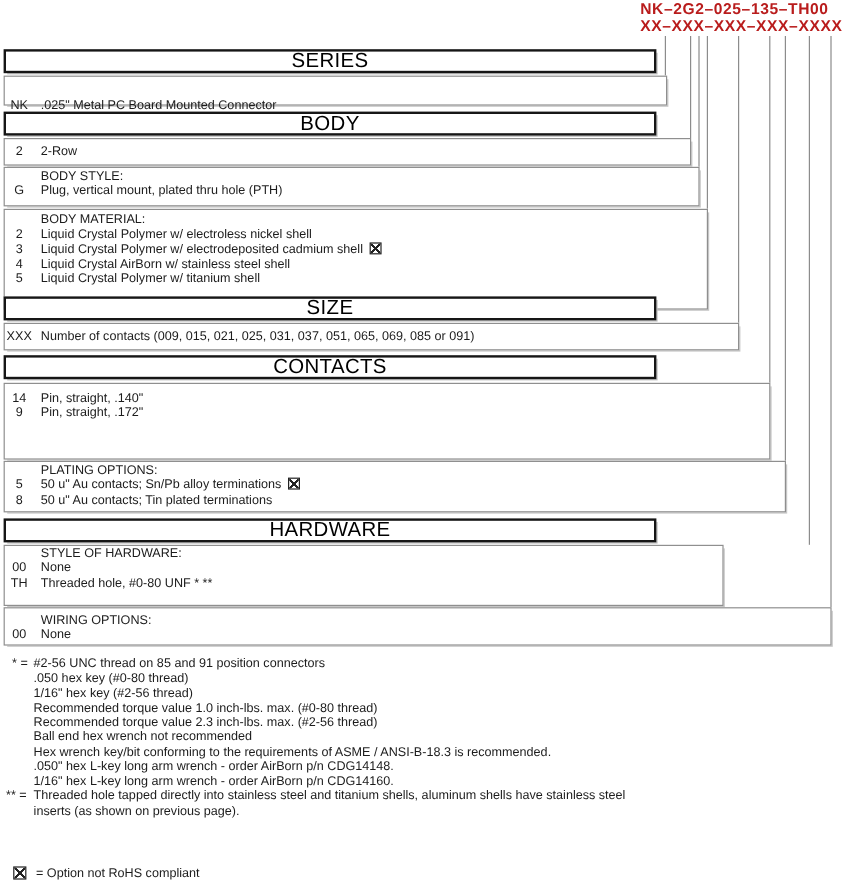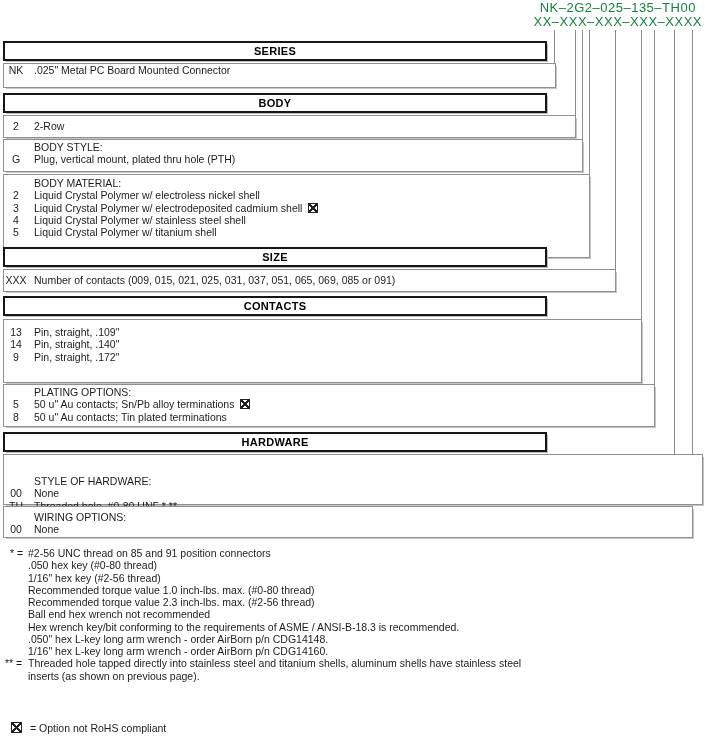--- a/index.html
+++ b/index.html
@@ -2,29 +2,29 @@
 <html><head>
 <meta charset="utf-8">
 <style>
   html,body{margin:0;padding:0;background:#fff;}
   #page{
     position:relative;width:705px;height:747px;background:#ffffff;
     font-family:"Liberation Sans","DejaVu Sans",sans-serif;
     font-size:10.5px;color:#1c1c1c;overflow:hidden;
   }
   
-  #pn{position:absolute;top:1px;right:3px;text-align:center;
-      font-size:13px;line-height:13.5px;letter-spacing:0.5px;color:#15803d;}
+  #pn{position:absolute;top:1px;right:3px;text-align:left;
+      font-size:13px;line-height:13.5px;letter-spacing:0.5px;color:#b91c1c;font-weight:bold;}
   
   .riser{position:absolute;width:1px;background:#8c8c8c;top:30px;}
   
   .hbox{position:absolute;left:3px;width:544px;height:20px;border:2px solid #161616;
         box-sizing:border-box;background:#fff;box-shadow:2px 2px 0 -1px #bdbdbd;
         display:flex;align-items:center;justify-content:center;}
-  .hbox span{font-weight:bold;font-size:11px;letter-spacing:0.3px;color:#000;text-align:right;}
+  .hbox span{font-weight:normal;font-size:17px;letter-spacing:0.3px;color:#000;text-align:right;}
   
   .obox{position:absolute;left:3px;border:1px solid #8f8f8f;box-sizing:border-box;
         background:#fff;box-shadow:2px 2px 0 -1px #c6c6c6;}
   .row{position:relative;line-height:12.3px;white-space:nowrap;}
   .code{position:absolute;left:0;width:24px;text-align:center;}
   .desc,.sublabel{margin-left:30px;display:inline-block;}
   
   .rohs{display:inline-block;width:8px;height:8px;border:1px solid #222;margin-left:6px;
         vertical-align:-1px;
         background:
@@ -36,28 +36,28 @@
   .fmark{position:absolute;}
   .fmark.star{left:10px;}
   .fmark.dstar{left:5px;}
   
   #legend{position:absolute;left:11px;top:722px;display:flex;align-items:flex-start;}
   #legend .rohs{margin:0 0 0 0;width:9px;height:9px;}
   #legend span.ltext{margin-left:8px;}
   
   #hbox-series{top:41px;}  #hbox-body{top:93px;}  #hbox-size{top:247px;}
   #hbox-contacts{top:296px;} #hbox-hardware{top:432px;}
-  #obox-nk{top:63px;height:25px;width:553px;padding-top:0;}
+  #obox-nk{top:63px;height:25px;width:553px;padding-top:18px;}
   #obox-rows{top:115px;height:23px;width:573px;padding-top:4px;}
   #obox-style{top:139px;height:33px;width:580px;padding-top:1px;}
   #obox-material{top:174px;height:84px;width:587px;padding-top:2px;}
   #obox-size{top:269px;height:23px;width:613px;padding-top:4px;}
   #obox-type{top:319px;height:64px;width:639px;padding-top:6px;}
   #obox-plating{top:384px;height:43px;width:652px;padding-top:1px;}
-  #obox-hwstyle{top:454px;height:51px;width:700px;padding-top:20px;}
+  #obox-hwstyle{top:454px;height:51px;width:600px;padding-top:0;}
   #obox-wiring{top:506px;height:32px;width:690px;padding-top:4px;}
   #r1{left:554px;height:33px;} #r2{left:575px;height:85px;} #r3{left:582px;height:109px;}
   #r4{left:589px;height:144px;} #r5{left:615px;height:239px;} #r6{left:641px;height:289px;}
   #r7{left:654px;height:354px;} #r8{left:674px;height:424px;} #r9{left:692px;height:476px;}
 </style>
 </head>
 <body>
 
 <div id="page">
 
@@ -111,21 +111,21 @@
     <div class="row">
       <span class="code">2</span>
       <span class="desc">Liquid Crystal Polymer w/ electroless nickel shell</span>
     </div>
     <div class="row">
       <span class="code">3</span>
       <span class="desc">Liquid Crystal Polymer w/ electrodeposited cadmium shell</span><span class="rohs"></span>
     </div>
     <div class="row">
       <span class="code">4</span>
-      <span class="desc">Liquid Crystal Polymer w/ stainless steel shell</span>
+      <span class="desc">Liquid Crystal AirBorn w/ stainless steel shell</span>
     </div>
     <div class="row">
       <span class="code">5</span>
       <span class="desc">Liquid Crystal Polymer w/ titanium shell</span>
     </div>
   </div>
 
   <div class="hbox" id="hbox-size">
     <span>SIZE</span>
   </div>
@@ -133,24 +133,20 @@
     <div class="row">
       <span class="code">XXX</span>
       <span class="desc">Number of contacts (009, 015, 021, 025, 031, 037, 051, 065, 069, 085 or 091)</span>
     </div>
   </div>
 
   <div class="hbox" id="hbox-contacts">
     <span>CONTACTS</span>
   </div>
   <div class="obox" id="obox-type">
-    <div class="row">
-      <span class="code">13</span>
-      <span class="desc">Pin, straight, .109"</span>
-    </div>
     <div class="row">
       <span class="code">14</span>
       <span class="desc">Pin, straight, .140"</span>
     </div>
     <div class="row">
       <span class="code">9</span>
       <span class="desc">Pin, straight, .172"</span>
     </div>
   </div>
   <div class="obox" id="obox-plating">

